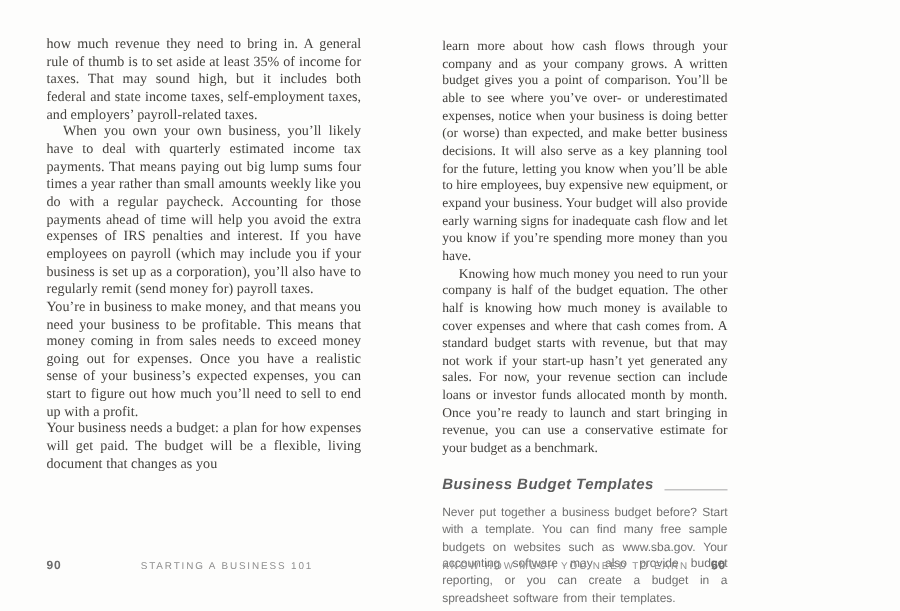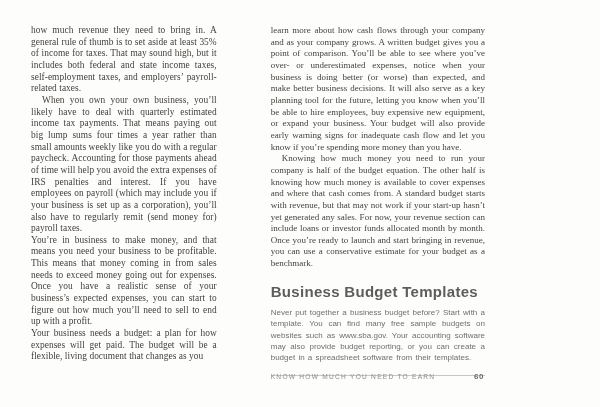--- a/index.html
+++ b/index.html
@@ -49,24 +49,25 @@
   .sidebar {
     margin-top: 13px;
   }
   .sidebar-heading-row {
     display: flex;
     align-items: flex-end;
   }
   .sidebar-heading {
     font-family: "Liberation Sans", sans-serif;
     font-weight: 700;
-    font-size: 15px;
+    font-size: 10px;
     color: #5d5d5d;
     letter-spacing: 0.3px;
     white-space: nowrap;
+    font-style: italic;
   }
   .sidebar-heading-rule {
     flex: 1;
     border-bottom: 1px solid #c3c3c3;
     margin: 0 0 2px 7px;
   }
   .sidebar-body {
     margin-top: 7px;
     font-family: "Liberation Sans", sans-serif;
     font-size: 8px;
@@ -116,20 +117,24 @@
     </div>
 
     <div class="bodytext">
       <p>You’re in business to make money, and that means you need your business to be profitable. This means that money coming in from sales needs to exceed money going out for expenses. Once you have a realistic sense of your business’s expected expenses, you can start to figure out how much you’ll need to sell to end up with a profit.</p>
     </div>
 
     <div class="bodytext">
       <p>Your business needs a budget: a plan for how expenses will get paid. The budget will be a flexible, living document that changes as you</p>
     </div>
 
+    <div class="footer">
+      <span class="folio">90</span>
+      <span class="running-title">STARTING A BUSINESS 101</span>
+    </div>
   </div>
 
   <div class="page page-right">
     <div class="bodytext">
       <p>learn more about how cash flows through your company and as your company grows. A written budget gives you a point of comparison. You’ll be able to see where you’ve over- or underestimated expenses, notice when your business is doing better (or worse) than expected, and make better business decisions. It will also serve as a key planning tool for the future, letting you know when you’ll be able to hire employees, buy expensive new equipment, or expand your business. Your budget will also provide early warning signs for inadequate cash flow and let you know if you’re spending more money than you have.</p>
       <p>Knowing how much money you need to run your company is half of the budget equation. The other half is knowing how much money is available to cover expenses and where that cash comes from. A standard budget starts with revenue, but that may not work if your start-up hasn’t yet generated any sales. For now, your revenue section can include loans or investor funds allocated month by month. Once you’re ready to launch and start bringing in revenue, you can use a conservative estimate for your budget as a benchmark.</p>
     </div>
 
     <div class="sidebar">
       <div class="sidebar-heading-row">

